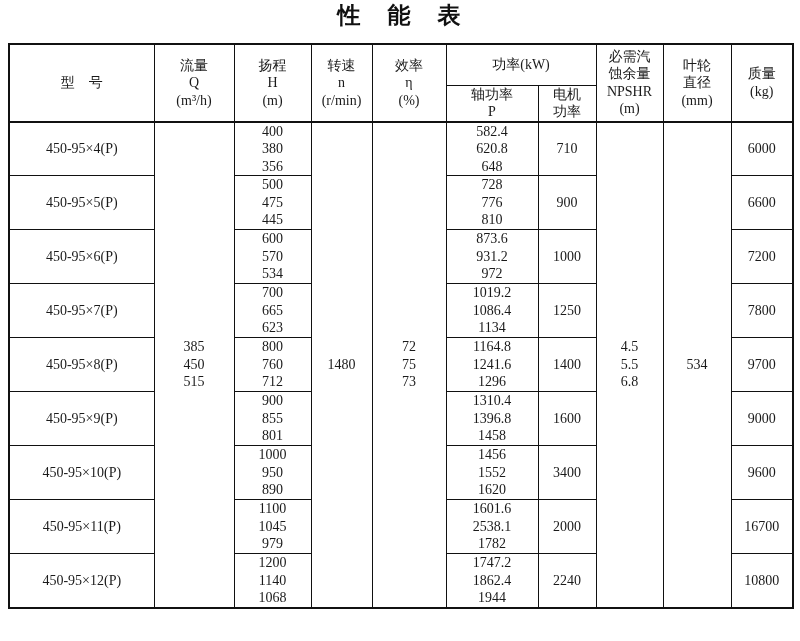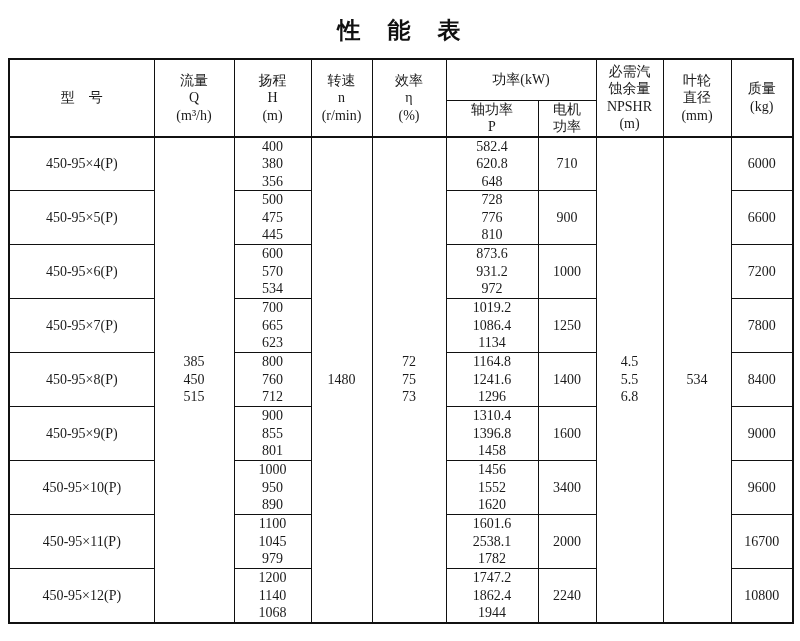--- a/index.html
+++ b/index.html
@@ -16,21 +16,21 @@
   }
   .page {
     width: 800px;
     height: 641px;
     position: relative;
   }
   .doc-title {
     text-align: center;
     font-size: 23px;
     font-weight: bold;
-    padding-top: 15px;
+    padding-top: 0;
     letter-spacing: 2px;
     color: #111;
   }
   table.perf {
     border-collapse: collapse;
     table-layout: fixed;
     width: 784px;
     margin: 12px 0 0 8px;
     border: 2px solid #111;
   }
@@ -163,21 +163,21 @@
       </tr>
       <tr>
         <td>450-95×8(P)</td>
         <td>800
 760
 712</td>
         <td>1164.8
 1241.6
 1296</td>
         <td>1400</td>
-        <td>8400</td>
+        <td>9700</td>
       </tr>
       <tr>
         <td>450-95×9(P)</td>
         <td>900
 855
 801</td>
         <td>1310.4
 1396.8
 1458</td>
         <td>1600</td>

